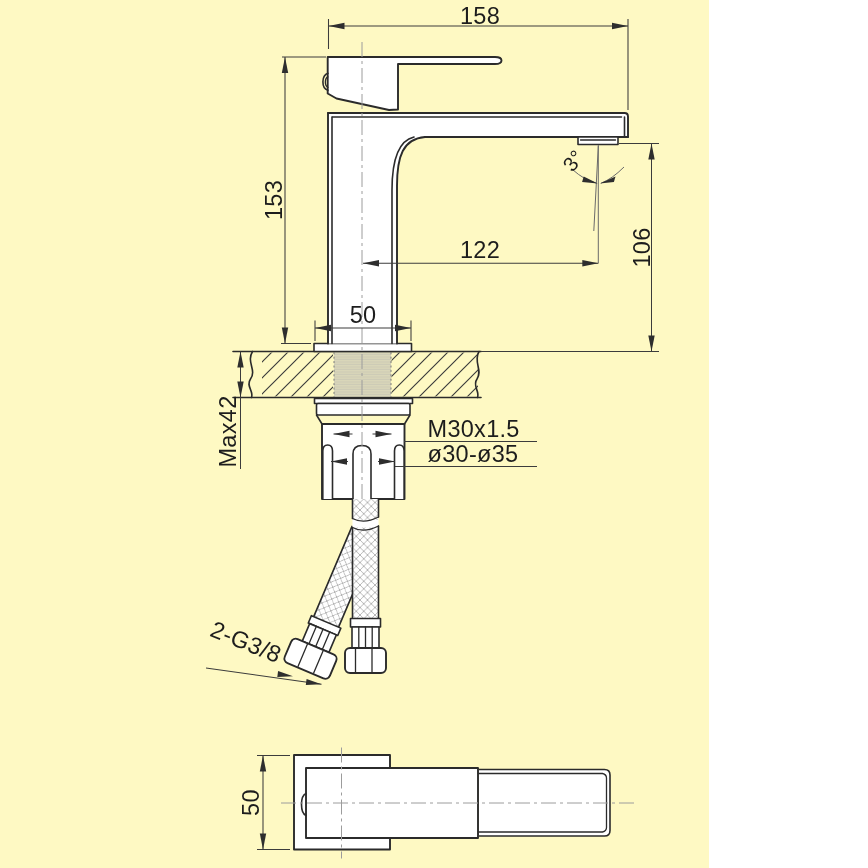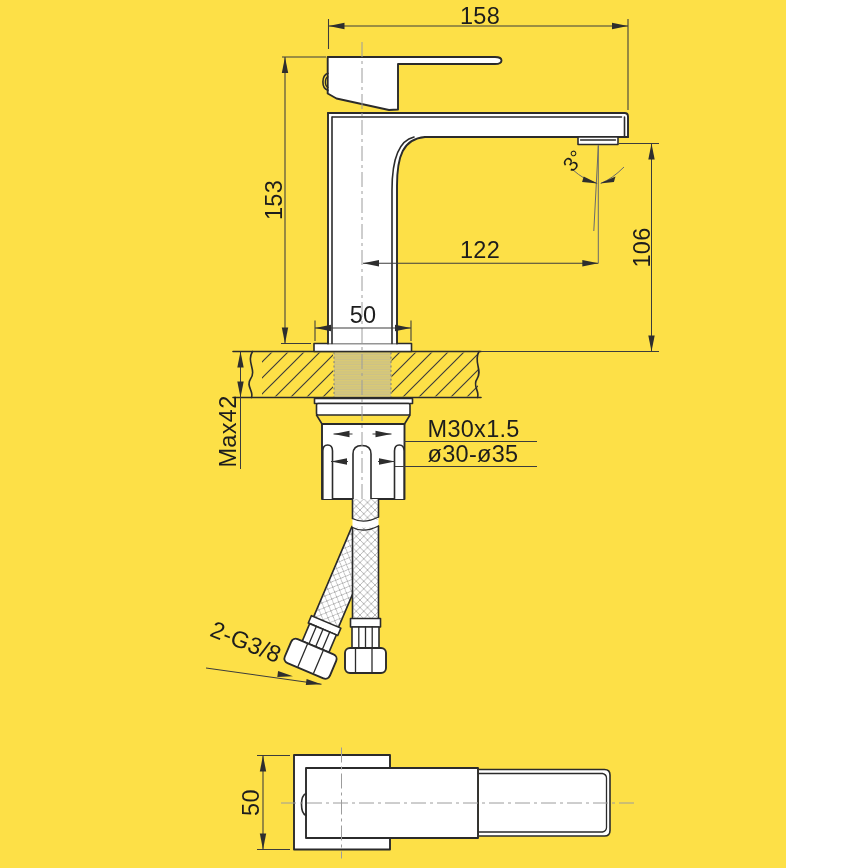--- a/index.html
+++ b/index.html
@@ -1,16 +1,16 @@
 <!DOCTYPE html>
 <html><head>
 <meta charset="utf-8">
 <style>
   html,body{margin:0;padding:0;background:#ffffff;}
-  .stage{width:786px;height:868px;background:#fde047;position:relative;overflow:hidden;}
+  .stage{width:709px;height:868px;background:#fef9c3;position:relative;overflow:hidden;}
   svg text{
     font-family:"Liberation Sans", sans-serif;
     font-size:23.5px;
     fill:#1d1d1d;
     letter-spacing:0.3px;
   }
   svg text.sm{font-size:20.5px;}
   .ol{stroke:#2b2b2b;stroke-width:1.9;fill:none;stroke-linejoin:round;stroke-linecap:round;}
   .ol16{stroke:#2b2b2b;stroke-width:1.6;fill:none;stroke-linejoin:round;stroke-linecap:round;}
   .ol13{stroke:#2b2b2b;stroke-width:1.3;fill:none;stroke-linejoin:round;stroke-linecap:round;}

